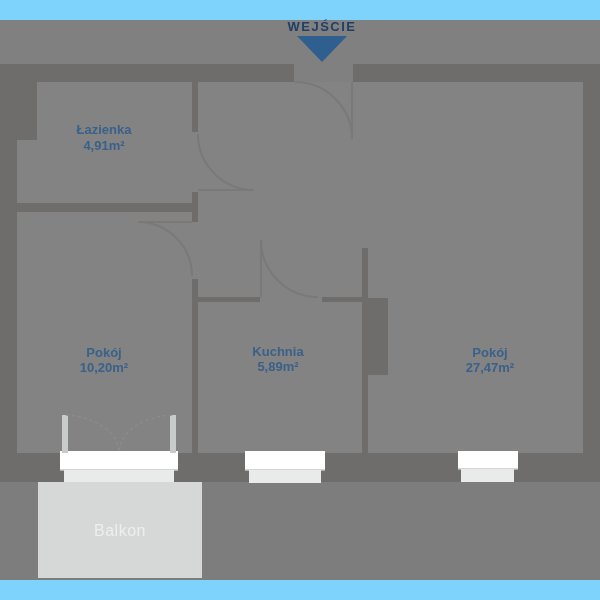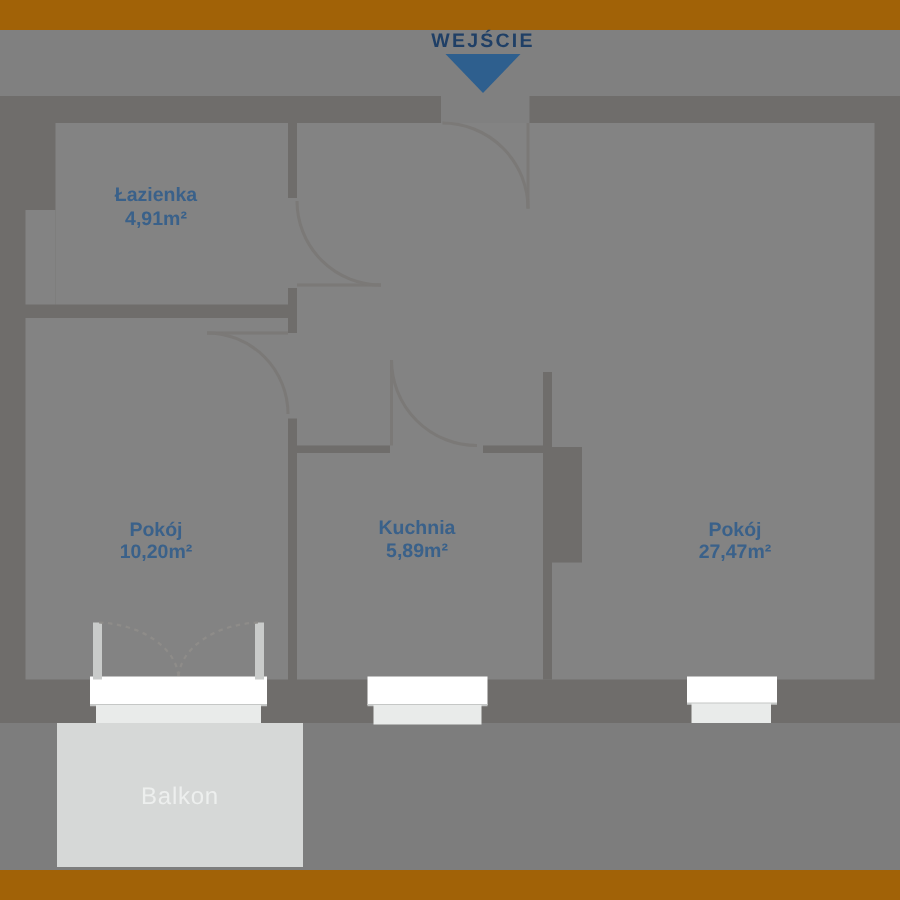--- a/index.html
+++ b/index.html
@@ -1,16 +1,16 @@
 <!DOCTYPE html>
 <html><head>
 <meta charset="utf-8">
 <style>
   html,body{margin:0;padding:0;background:#ffffff;}
-  .page{width:600px;height:600px;position:relative;background:#a16207;overflow:hidden;
+  .page{width:600px;height:600px;position:relative;background:#7dd3fc;overflow:hidden;
         font-family:"Liberation Sans",sans-serif;}
   svg{display:block;}
   .site   {fill:#7d7d7d;}
   .siteTop{fill:#808080;}
   .wall   {fill:#6f6d6b;}
   .floor  {fill:#838383;}
   .balcony{fill:#d6d8d7;}
   .winWhite{fill:#ffffff;}
   .winSill {fill:#e9ebea;}
   .winLine {stroke:#c5c7c6;stroke-width:1.5;}

